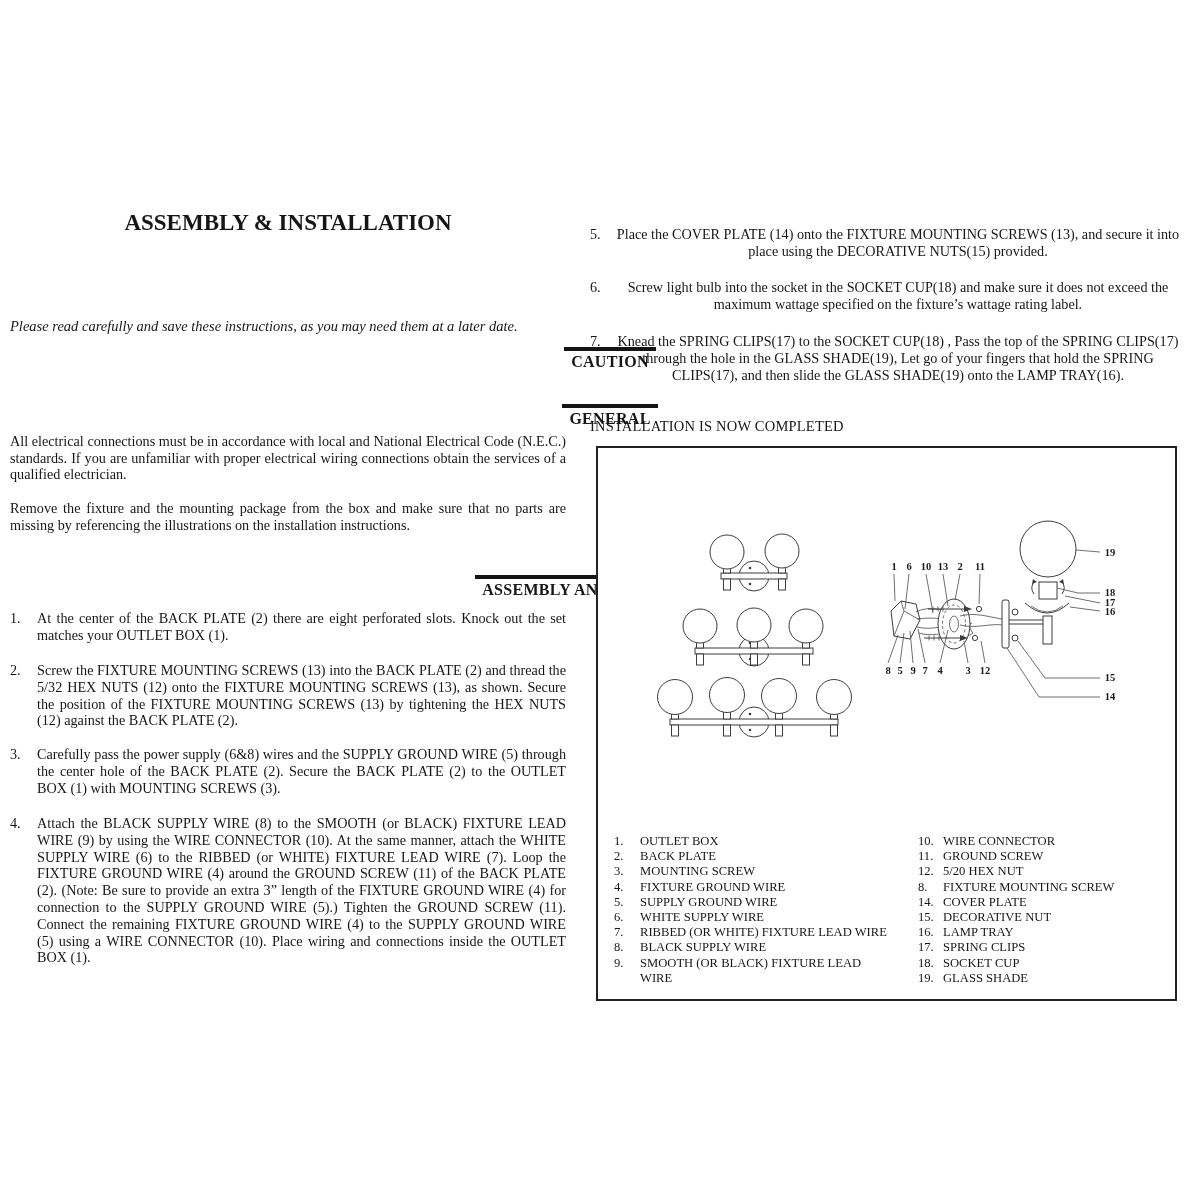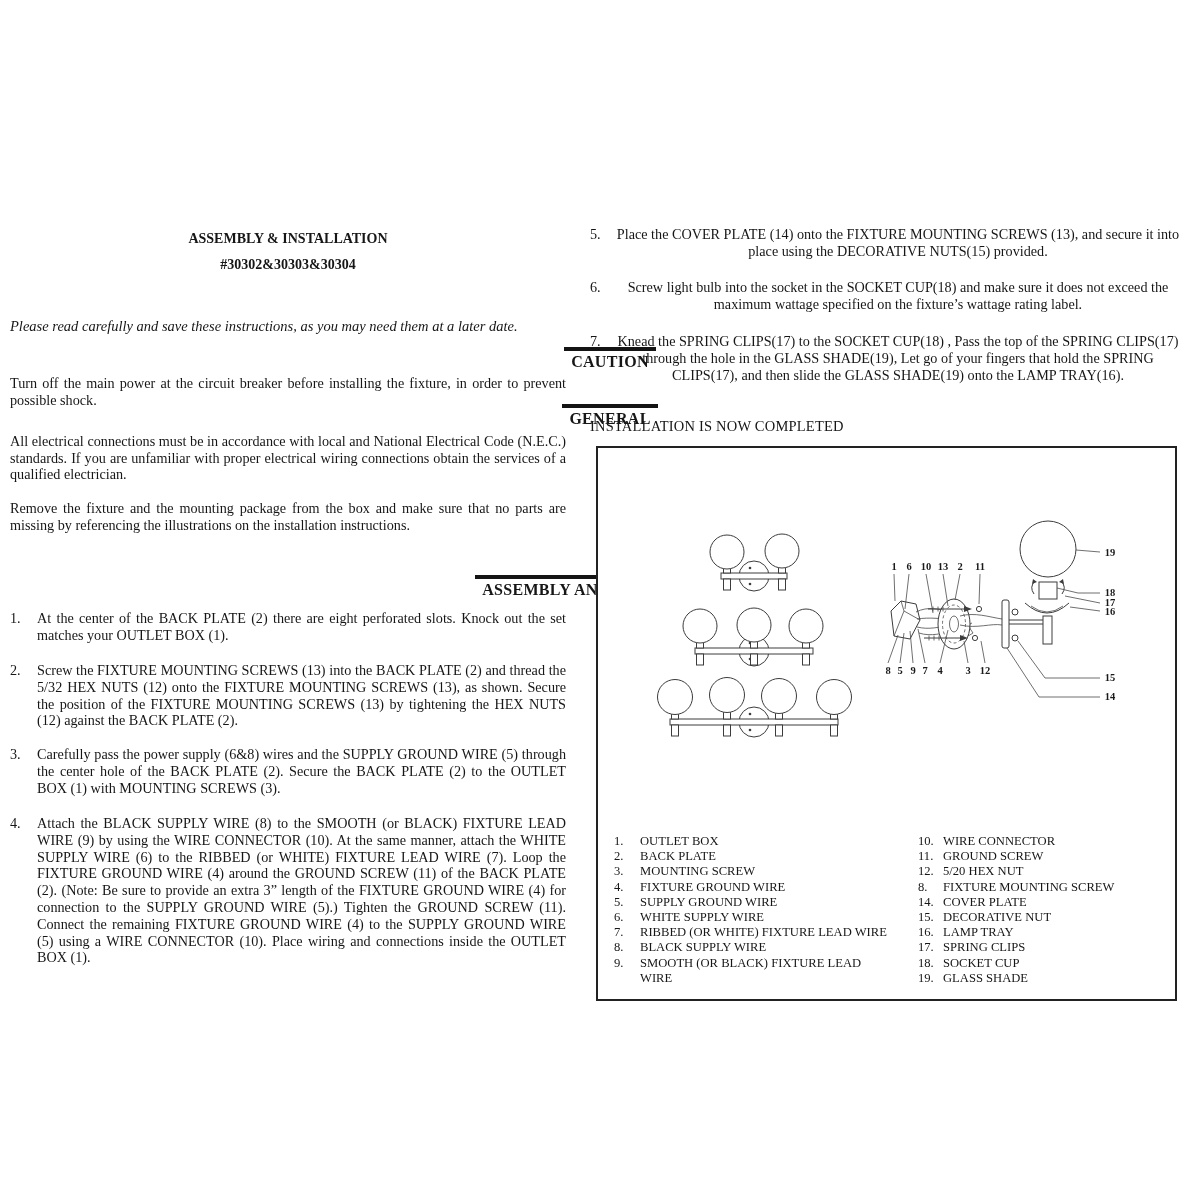--- a/index.html
+++ b/index.html
@@ -1,21 +1,21 @@
 <!DOCTYPE html>
 <html><head>
 <meta charset="utf-8">
 <style>
   html,body{margin:0;padding:0;background:#e8e8e8;}
   .page{position:relative;width:1200px;height:1200px;background:#ffffff;margin:0 auto;
         font-family:"Liberation Serif", serif;color:#161616;overflow:hidden;}
   .abs{position:absolute;}
   
   .lcol{left:10px;width:556px;}
-  .title-block{top:210px;text-align:center;font-weight:bold;font-size:14px;line-height:26px;margin-top:16px;}
+  .title-block{top:210px;text-align:center;font-weight:bold;font-size:23px;line-height:26px;}
   .intro{top:316px;font-style:italic;font-size:14.5px;line-height:20px;}
   .rule-head{text-align:center;width:100%;}
   .rule-head .hd{display:inline-block;border-top:4px solid #141414;padding:2px 7px 0 7px;
                  font-weight:bold;font-size:16px;letter-spacing:.3px;}
   .h-caution{top:347px;}
   .h-general{top:404px;}
   .h-assembly{top:575px;}
   .body-p{font-size:14.2px;line-height:16.6px;text-align:justify;}
   .p-caution{top:375px;}
   .p-general1{top:433px;}
@@ -52,29 +52,27 @@
   .thin{stroke:#4a4a4a;stroke-width:.8;fill:none;}
   .callout{font-family:"Liberation Serif",serif;font-size:10.5px;font-weight:bold;fill:#1a1a1a;}
 </style>
 </head>
 <body>
 
 <div class="page">
 
   <div class="abs lcol title-block">
     <div>ASSEMBLY &amp; INSTALLATION</div>
-    <div>#30302&amp;30303&amp;30304</div>
   </div>
 
   <div class="abs lcol intro">Please read carefully and save these instructions, as you may need them at a later date.</div>
 
   <div class="abs lcol rule-head h-caution">
     <span class="hd">CAUTION</span>
   </div>
-  <div class="abs lcol body-p p-caution">Turn off the main power at the circuit breaker before installing the fixture, in order to prevent possible shock.</div>
 
   <div class="abs lcol rule-head h-general">
     <span class="hd">GENERAL</span>
   </div>
   <div class="abs lcol body-p p-general1">All electrical connections must be in accordance with local and National Electrical Code (N.E.C.) standards.  If you are unfamiliar with proper electrical wiring connections obtain the services of a qualified electrician.</div>
   <div class="abs lcol body-p p-general2">Remove the fixture and the mounting package from the box and make sure that no parts are missing by referencing the illustrations on the installation instructions.</div>
 
   <div class="abs lcol rule-head h-assembly">
     <span class="hd">ASSEMBLY AND INSTALLATION</span>
   </div>

